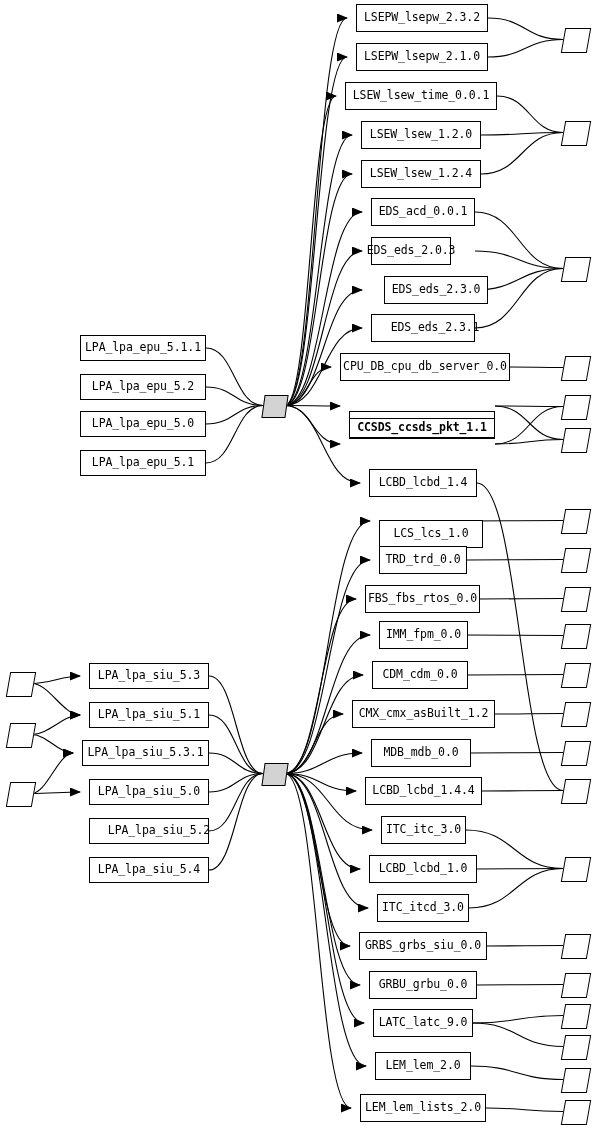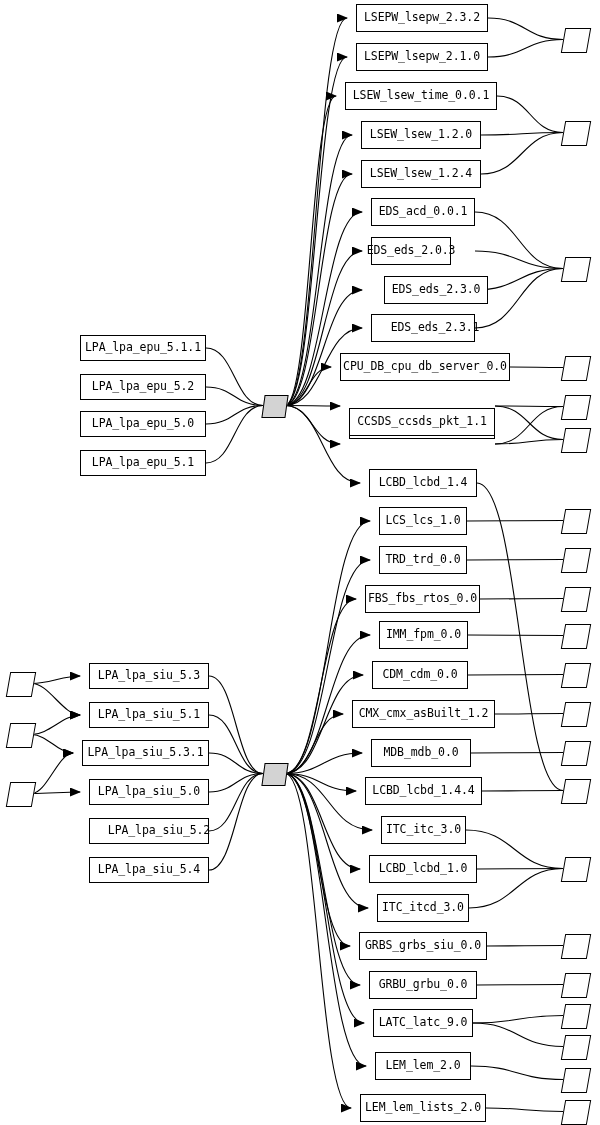--- a/index.html
+++ b/index.html
@@ -182,27 +182,27 @@
       </div>
       <div class="node" style="left: 371px; top: 314px; width: 104px; height: 28px; padding-left: 24px;">
         <span>EDS_eds_2.3.1</span>
       </div>
       <div class="node" style="left: 340px; top: 353px; width: 170px; height: 28px;">
         <span>CPU_DB_cpu_db_server_0.0</span>
       </div>
       <div class="node" style="left: 349px; top: 392px; width: 146px; height: 28px; margin-top: 19px;">
         <span>CCSDS_ccsds_pkt_1.0</span>
       </div>
-      <div class="node" style="left: 349px; top: 408px; width: 146px; height: 28px;">
+      <div class="node" style="left: 349px; top: 418px; width: 146px; height: 20px; font-weight: bold;">
         <span>CCSDS_ccsds_pkt_1.1</span>
       </div>
       <div class="node" style="left: 369px; top: 469px; width: 108px; height: 28px;">
         <span>LCBD_lcbd_1.4</span>
       </div>
-      <div class="node" style="left: 379px; top: 507px; width: 88px; height: 28px;">
+      <div class="node" style="left: 379px; top: 520px; width: 104px; height: 28px;">
         <span>LCS_lcs_1.0</span>
       </div>
       <div class="node" style="left: 379px; top: 546px; width: 88px; height: 28px;">
         <span>TRD_trd_0.0</span>
       </div>
       <div class="node" style="left: 365px; top: 585px; width: 115px; height: 28px;">
         <span>FBS_fbs_rtos_0.0</span>
       </div>
       <div class="node" style="left: 379px; top: 621px; width: 89px; height: 28px;">
         <span>IMM_fpm_0.0</span>

